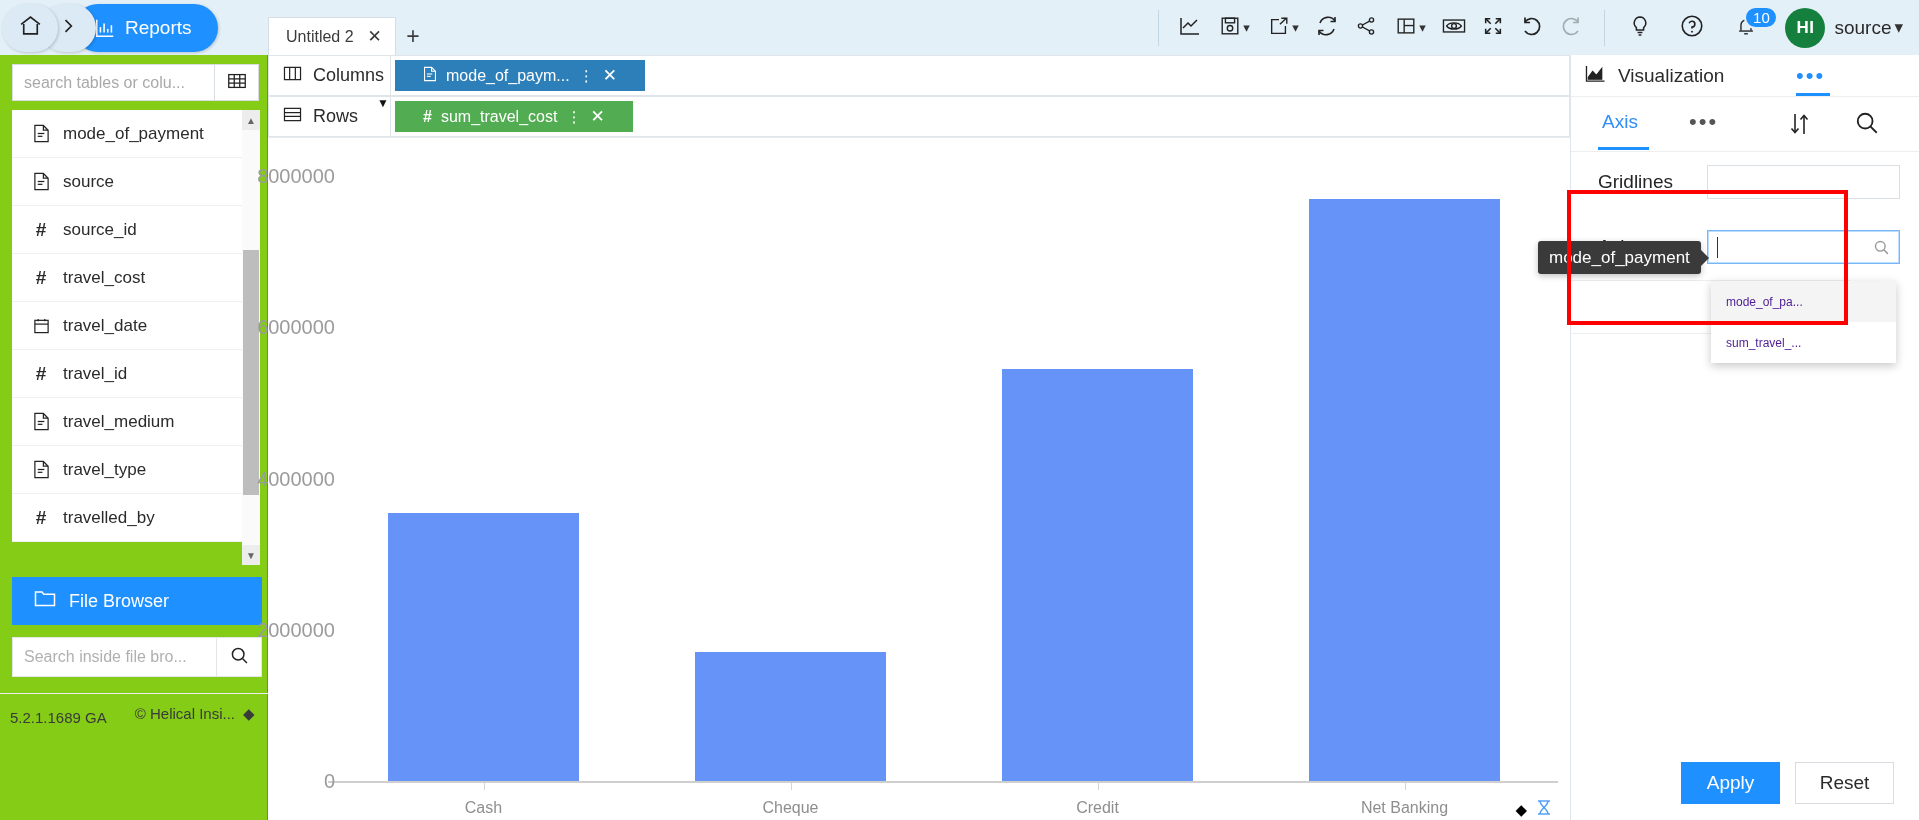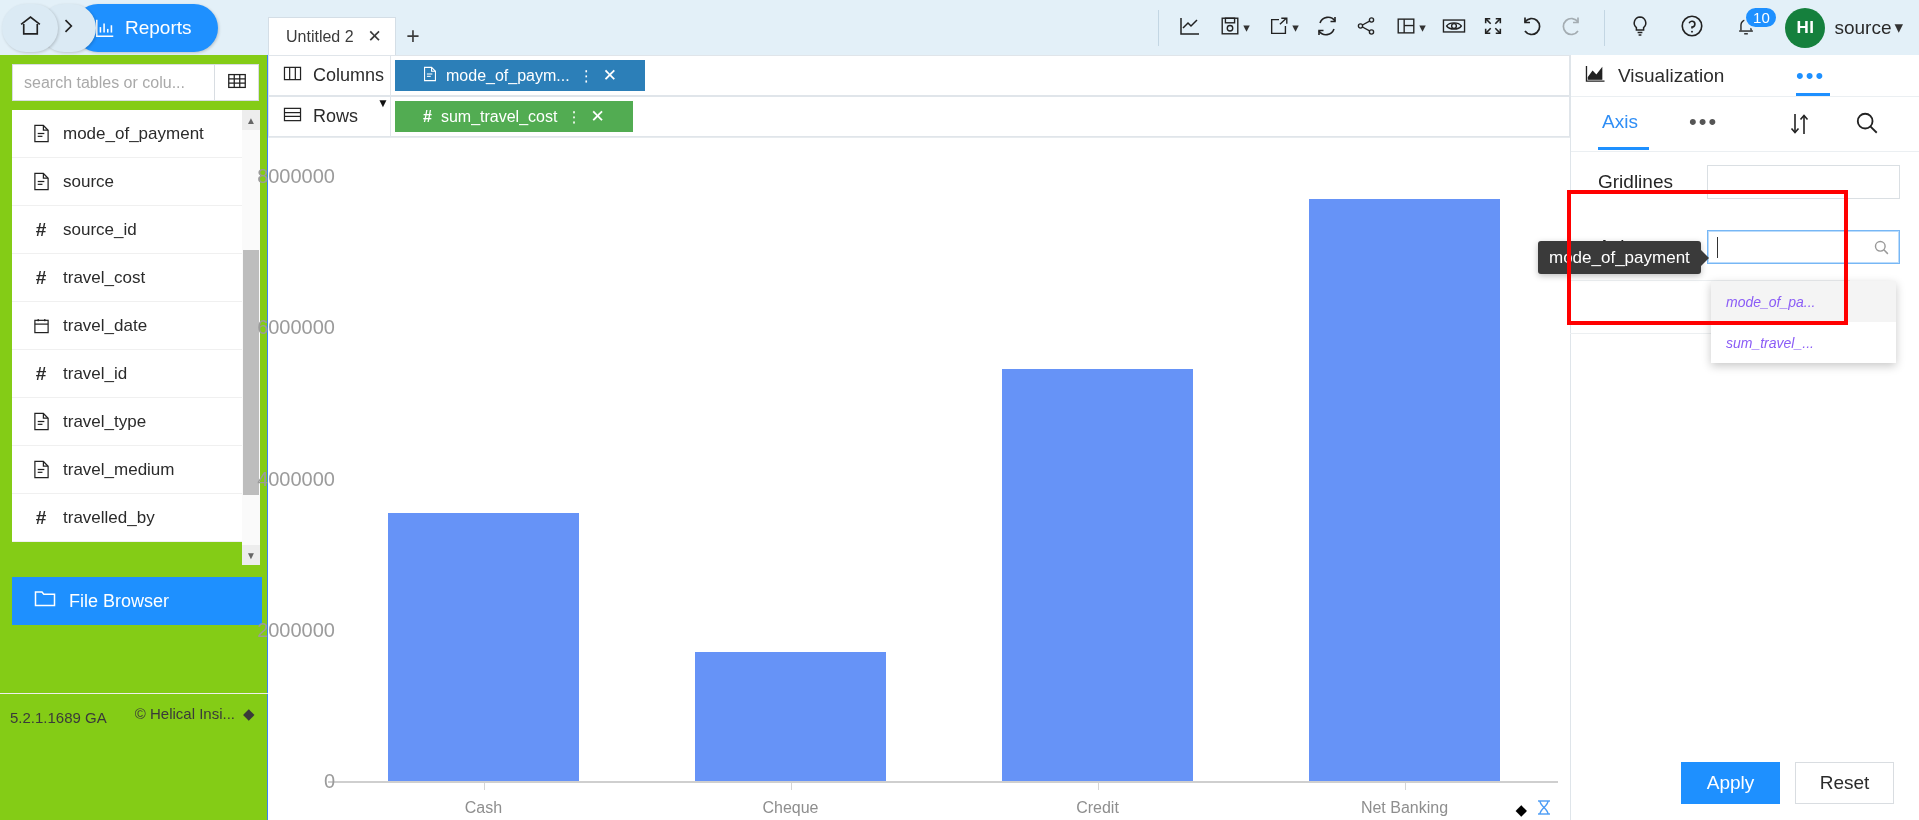--- a/index.html
+++ b/index.html
@@ -179,21 +179,21 @@
   .prop-input .mag { position:absolute; right:9px; top:8px; }
 
   .redbox {
     position:absolute; left:1567px; top:190px; width:281px; height:135px;
     border:4px solid #ff0000; z-index:40; pointer-events:none;
   }
   .dropdown {
     position:absolute; left:1711px; top:281px; width:185px; height:82px;
     background:#fff; box-shadow:0 3px 9px rgba(0,0,0,.22); z-index:30;
   }
-  .dd-item { height:41px; display:flex; align-items:center; padding-left:15px; font-size:14px; color:#8b5cf6; cursor:pointer;font-style:italic; }
+  .dd-item { height:41px; display:flex; align-items:center; padding-left:15px; font-size:12px; color:#4c1d95; cursor:pointer; }
   .dd-item.hl { background:#f4f4f4; }
 
   .tooltip {
     position:absolute; left:1538px; top:241px; height:33px; background:#3a3a3a; color:#fff;
     display:flex; align-items:center; padding:0 11px; font-size:17px; border-radius:3px; z-index:35;
     box-shadow:0 2px 6px rgba(0,0,0,.25);
   }
   .tooltip:after {
     content:""; position:absolute; right:-8px; top:9px;
     border-top:8px solid transparent; border-bottom:8px solid transparent; border-left:8px solid #3a3a3a;
@@ -465,32 +465,32 @@
       </div>
       <div class="field-row">
         <span class="ficon">
           <svg width="17" height="19" viewBox="0 0 18 20" fill="none" stroke="#222" stroke-width="1.3">
             <path d="M2 1.5 H11 L16 6.5 V18.5 H2 Z"></path>
               <path d="M11 1.5 V6.5 H16"></path>
             <path d="M5 10 H12"></path>
               <path d="M5 13 H10"></path>
           </svg>
         </span>
-        <span>travel_type</span>
+        <span>travel_medium</span>
       </div>
       <div class="field-row">
         <span class="ficon">
           <svg width="17" height="19" viewBox="0 0 18 20" fill="none" stroke="#222" stroke-width="1.3">
             <path d="M2 1.5 H11 L16 6.5 V18.5 H2 Z"></path>
               <path d="M11 1.5 V6.5 H16"></path>
             <path d="M5 10 H12"></path>
               <path d="M5 13 H10"></path>
           </svg>
         </span>
-        <span>travel_medium</span>
+        <span>travel_type</span>
       </div>
       <div class="field-row">
         <span class="ficon hashico">#</span>
         <span>travelled_by</span>
       </div>
     </div>
 
     <div class="fl-scroll">
       <div class="fl-arrow-up">▲</div>
       <div class="fl-thumb"></div>
@@ -499,20 +499,31 @@
 
     <div class="file-browser">
       <span>
         <svg width="22" height="19" viewBox="0 0 22 19" fill="none" stroke="#fff" stroke-width="1.5">
           <path d="M1.5 16.5 V3 H8 L9.8 5.3 H20.5 V16.5 Z"></path>
         </svg>
       </span>
       <span>File Browser</span>
     </div>
 
+    <div class="fb-search-row">
+      <div class="fb-search-box">Search inside file bro...</div>
+      <div class="fb-search-btn">
+        <span>
+          <svg width="21" height="21" viewBox="0 0 24 24" fill="none" stroke="#222" stroke-width="1.7">
+            <circle cx="10.5" cy="10.5" r="6.6"></circle>
+              <path d="M15.4 15.4 L20.5 20.5"></path>
+          </svg>
+        </span>
+      </div>
+    </div>
 
     <div class="version-row">
       <span class="v1">5.2.1.1689 GA</span>
       <span class="v2">© Helical Insi...</span>
       <span class="v3">◆</span>
     </div>
   </div>
 
   <div class="shelves">
     <div class="shelf">

